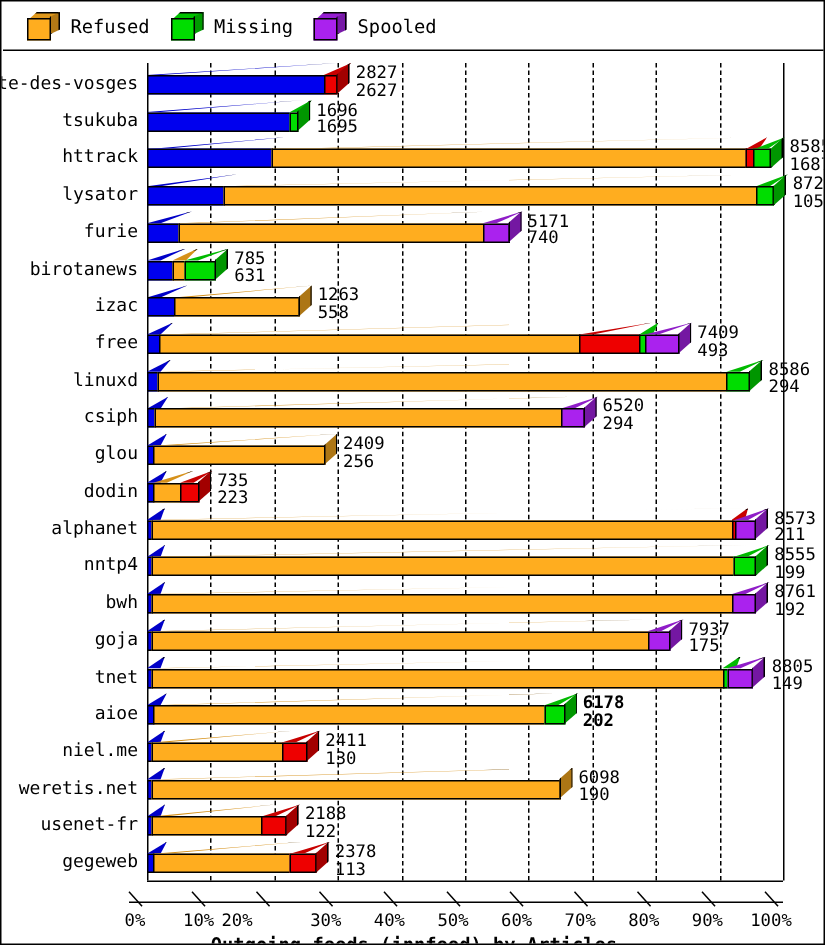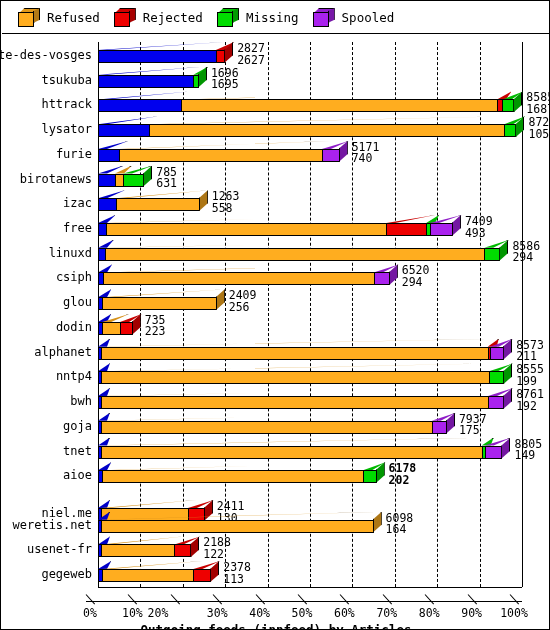--- a/index.html
+++ b/index.html
@@ -50,28 +50,20 @@
 <div id="root">
 
   <div id="legend">
       <div class="legend-item">
         <div class="cube">
           <div class="top" style="background:#e0981b"></div>
           <div class="side" style="background:#b37916"></div>
           <div class="face" style="background:#ffad1f"></div>
         </div>
         <span class="legend-label">Refused</span>
-      </div>
-      <div class="legend-item">
-        <div class="cube">
-          <div class="top" style="background:#d10000"></div>
-          <div class="side" style="background:#a70000"></div>
-          <div class="face" style="background:#ee0000"></div>
-        </div>
-        <span class="legend-label">Rejected</span>
       </div>
       <div class="legend-item">
         <div class="cube">
           <div class="top" style="background:#00c200"></div>
           <div class="side" style="background:#009b00"></div>
           <div class="face" style="background:#00dd00"></div>
         </div>
         <span class="legend-label">Missing</span>
       </div>
       <div class="legend-item">
@@ -420,21 +412,21 @@
               <div class="seg last" style="left: 265px; width: 13.568px; background: rgb(0, 221, 0);"></div>
               <div class="cap-top" style="left: 265px; top: -8px; width: 22.568px; background: rgb(0, 186, 0); clip-path: polygon(9px 100%, 100% 0%, 100% 0%, 0% 100%); border-top: 1px solid rgb(0, 0, 0);"></div>
               <div class="cap-side" style="left: 277.568px; top: -8px; height: 21px; background: rgb(0, 150, 0); clip-path: polygon(0% 38%, 100% 0%, 100% 62%, 0% 100%);"></div>
             </div>
           </div>
           <div class="vals" style="left: 386.568px; top: 1px; font-weight: bold;">
             <span class="v1">6178</span>
             <span class="v2">202</span>
           </div>
         </div>
-        <div class="row" style="top: 466px; text-decoration: underline;">
+        <div class="row" style="top: 453px; text-decoration: underline;">
           <div class="ylabel">niel.me</div>
           <div class="bar-wrap">
             <div class="bar3d">
               <div class="seg" style="left: 0px; width: 2.968px; background: rgb(0, 0, 238);"></div>
               <div class="cap-top" style="left: 0px; top: -8px; width: 11.968px; background: rgb(0, 0, 200); clip-path: polygon(9px 100%, 100% 0%, 100% 0%, 0% 100%); border-top: 1px solid rgb(0, 0, 0);"></div>
               <div class="seg" style="left: 2.968px; width: 86.92px; background: rgb(255, 173, 31);"></div>
               <div class="cap-top" style="left: 2.968px; top: -8px; width: 95.92px; background: rgb(214, 145, 26); clip-path: polygon(9px 100%, 100% 0%, 100% 0%, 0% 100%); border-top: 1px solid rgb(0, 0, 0);"></div>
               <div class="seg last" style="left: 89.888px; width: 16.96px; background: rgb(238, 0, 0);"></div>
               <div class="cap-top" style="left: 89.888px; top: -8px; width: 25.96px; background: rgb(200, 0, 0); clip-path: polygon(9px 100%, 100% 0%, 100% 0%, 0% 100%); border-top: 1px solid rgb(0, 0, 0);"></div>
               <div class="cap-side" style="left: 105.848px; top: -8px; height: 21px; background: rgb(162, 0, 0); clip-path: polygon(0% 38%, 100% 0%, 100% 62%, 0% 100%);"></div>
@@ -451,21 +443,21 @@
             <div class="bar3d">
               <div class="seg" style="left: 0px; width: 2.968px; background: rgb(0, 0, 238);"></div>
               <div class="cap-top" style="left: 0px; top: -8px; width: 11.968px; background: rgb(0, 0, 200); clip-path: polygon(9px 100%, 100% 0%, 100% 0%, 0% 100%); border-top: 1px solid rgb(0, 0, 0);"></div>
               <div class="seg last" style="left: 2.968px; width: 272.632px; background: rgb(255, 173, 31);"></div>
               <div class="cap-top" style="left: 2.968px; top: -8px; width: 281.632px; background: rgb(214, 145, 26); clip-path: polygon(9px 100%, 100% 0%, 100% 0%, 0% 100%); border-top: 1px solid rgb(0, 0, 0);"></div>
               <div class="cap-side" style="left: 274.6px; top: -8px; height: 21px; background: rgb(173, 118, 21); clip-path: polygon(0% 38%, 100% 0%, 100% 62%, 0% 100%);"></div>
             </div>
           </div>
           <div class="vals" style="left: 383.6px; top: 1px;">
             <span class="v1">6098</span>
-            <span class="v2">164</span>
+            <span class="v2">190</span>
           </div>
         </div>
         <div class="row" style="top: 502.4px;">
           <div class="ylabel">usenet-fr</div>
           <div class="bar-wrap">
             <div class="bar3d">
               <div class="seg" style="left: 0px; width: 2.968px; background: rgb(0, 0, 238);"></div>
               <div class="cap-top" style="left: 0px; top: -8px; width: 11.968px; background: rgb(0, 0, 200); clip-path: polygon(9px 100%, 100% 0%, 100% 0%, 0% 100%); border-top: 1px solid rgb(0, 0, 0);"></div>
               <div class="seg" style="left: 2.968px; width: 73.352px; background: rgb(255, 173, 31);"></div>
               <div class="cap-top" style="left: 2.968px; top: -8px; width: 82.352px; background: rgb(214, 145, 26); clip-path: polygon(9px 100%, 100% 0%, 100% 0%, 0% 100%); border-top: 1px solid rgb(0, 0, 0);"></div>

